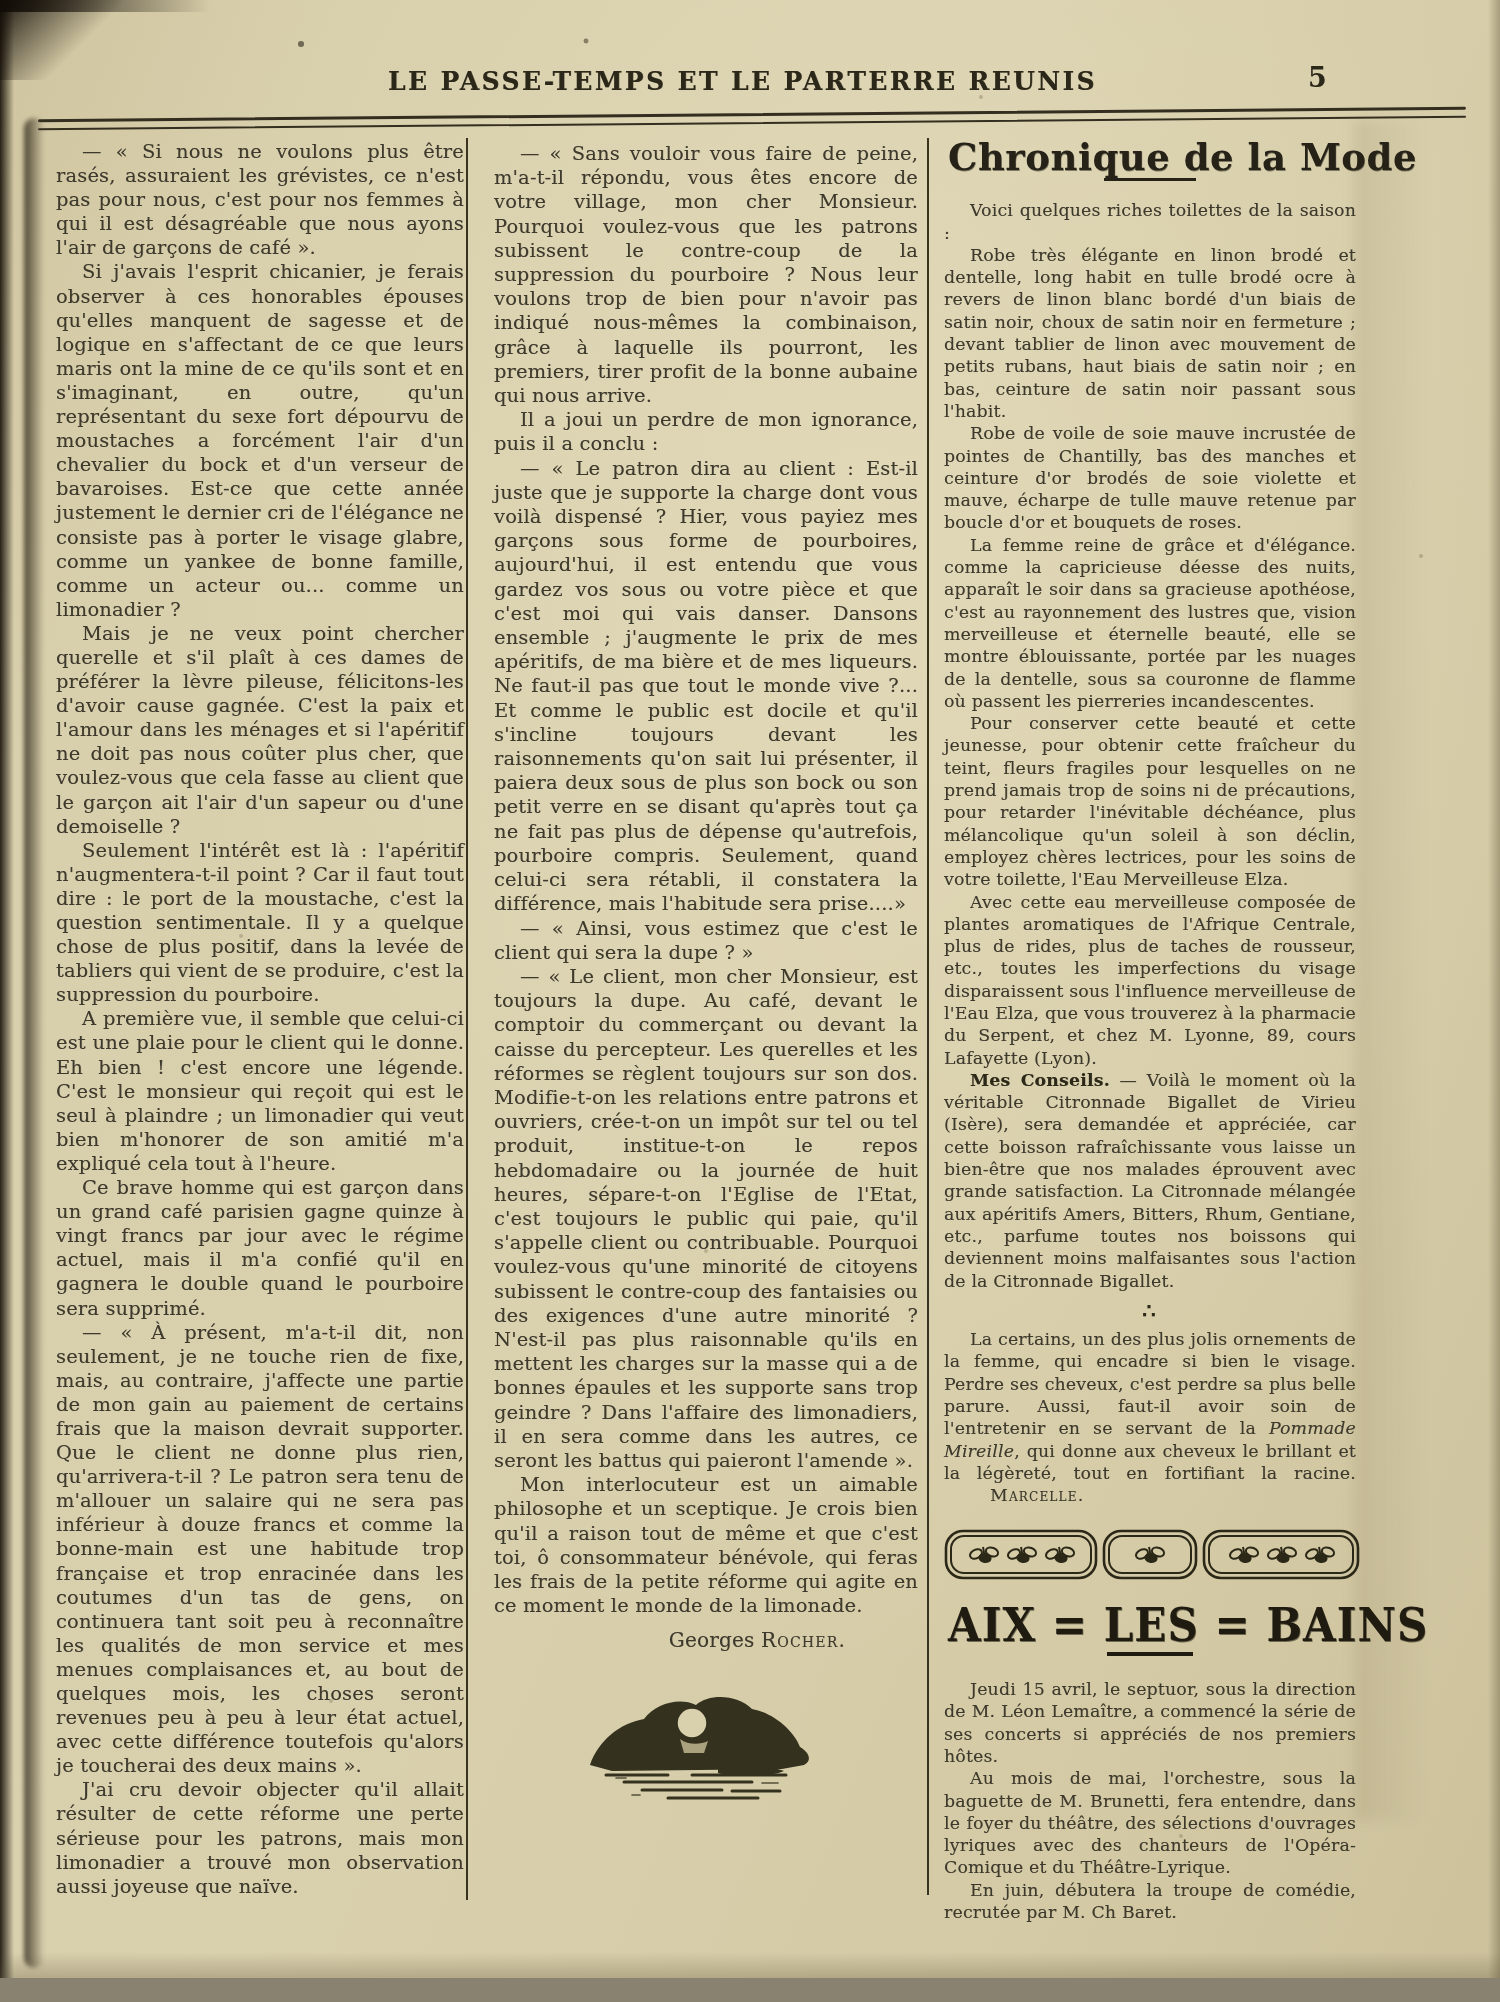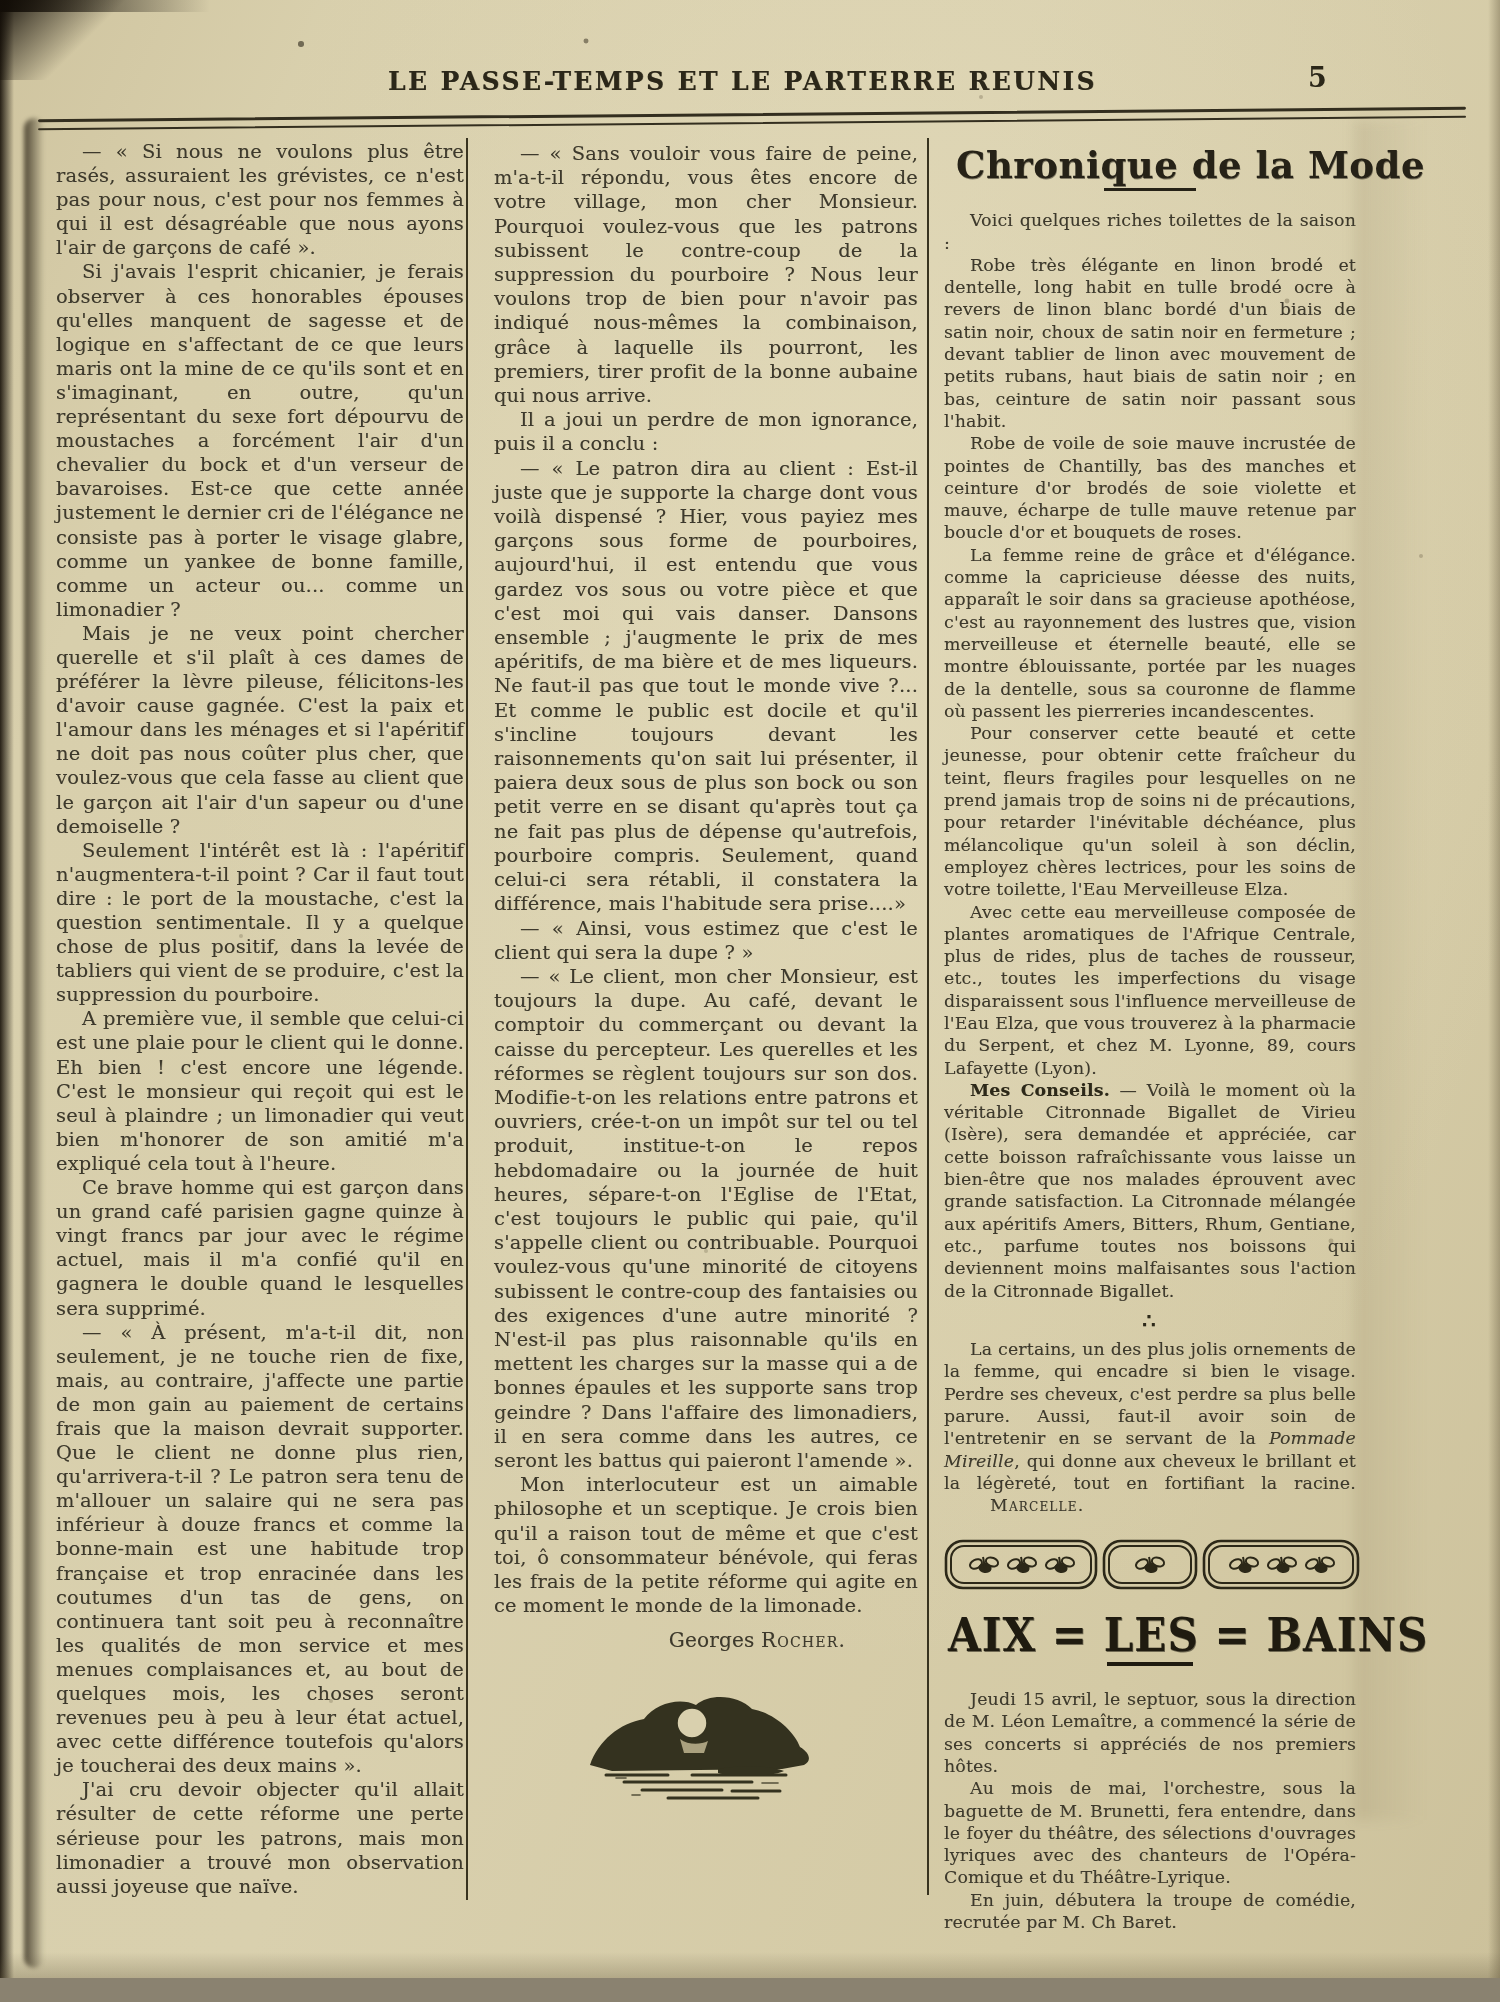--- a/index.html
+++ b/index.html
@@ -54,21 +54,21 @@
     text-shadow:.3px .3px .2px rgba(61,57,44,.35);}
   .col p{margin:0;text-indent:26px;}
   #col-left{left:56px;top:140px;width:408px;font-size:19.4px;line-height:24.1px;}
   #col-mid{left:494px;top:142px;width:424px;font-size:19.4px;line-height:24.2px;}
   #col-right{left:944px;top:142px;width:412px;font-size:17.3px;line-height:22.3px;}
 
   .sc{font-variant:small-caps;letter-spacing:1.2px;}
   .signature{text-align:right;padding-right:72px;margin-top:10px;font-size:20px;}
   .vignette{display:block;margin:30px 0 0 78px;}
 
-  .fashion-title{margin:12px;font-size:37px;font-weight:bold;text-align:center;
+  .fashion-title{margin:4px;font-size:37px;font-weight:bold;text-align:center;
     letter-spacing:.5px;color:#262217;text-indent:0;white-space:nowrap;
     text-shadow:.5px .5px 0 rgba(38,34,23,.5);}
   .title-rule{width:92px;height:3px;background:#262217;margin:10px auto 18px;}
   .conseils .lead{font-weight:bold;color:#2d2919;}
   .asterism{text-align:center;font-size:21px;font-weight:bold;color:#2d2919;
     margin:8px 0 6px;letter-spacing:2px;text-indent:0;}
   .sig-inline{margin-left:46px;}
 
   .divider-wrap{margin:20px 0 26px;text-align:center;text-indent:0;}
   .aix-title{margin:0;font-size:43px;font-weight:bold;text-align:center;color:#1f1b10;
@@ -100,21 +100,21 @@
 
   <div class="colrule" id="rule1"></div>
   <div class="colrule" id="rule2"></div>
 
   <div class="col" id="col-left">
     <p>— « Si nous ne voulons plus être rasés, assuraient les grévistes, ce n'est pas pour nous, c'est pour nos femmes à qui il est désagréable que nous ayons l'air de garçons de café ».</p>
     <p>Si j'avais l'esprit chicanier, je ferais observer à ces honorables épouses qu'elles manquent de sagesse et de logique en s'affectant de ce que leurs maris ont la mine de ce qu'ils sont et en s'imaginant, en outre, qu'un représentant du sexe fort dépourvu de moustaches a forcément l'air d'un chevalier du bock et d'un verseur de bavaroises. Est-ce que cette année justement le dernier cri de l'élégance ne consiste pas à porter le visage glabre, comme un yankee de bonne famille, comme un acteur ou... comme un limonadier ?</p>
     <p>Mais je ne veux point chercher querelle et s'il plaît à ces dames de préférer la lèvre pileuse, félicitons-les d'avoir cause gagnée. C'est la paix et l'amour dans les ménages et si l'apéritif ne doit pas nous coûter plus cher, que voulez-vous que cela fasse au client que le garçon ait l'air d'un sapeur ou d'une demoiselle ?</p>
     <p>Seulement l'intérêt est là : l'apéritif n'augmentera-t-il point ? Car il faut tout dire : le port de la moustache, c'est la question sentimentale. Il y a quelque chose de plus positif, dans la levée de tabliers qui vient de se produire, c'est la suppression du pourboire.</p>
     <p>A première vue, il semble que celui-ci est une plaie pour le client qui le donne. Eh bien ! c'est encore une légende. C'est le monsieur qui reçoit qui est le seul à plaindre ; un limonadier qui veut bien m'honorer de son amitié m'a expliqué cela tout à l'heure.</p>
-    <p>Ce brave homme qui est garçon dans un grand café parisien gagne quinze à vingt francs par jour avec le régime actuel, mais il m'a confié qu'il en gagnera le double quand le lesquelles sera supprimé.</p>
+    <p>Ce brave homme qui est garçon dans un grand café parisien gagne quinze à vingt francs par jour avec le régime actuel, mais il m'a confié qu'il en gagnera le double quand le pourboire sera supprimé.</p>
     <p>— « À présent, m'a-t-il dit, non seulement, je ne touche rien de fixe, mais, au contraire, j'affecte une partie de mon gain au paiement de certains frais que la maison devrait supporter. Que le client ne donne plus rien, qu'arrivera-t-il ? Le patron sera tenu de m'allouer un salaire qui ne sera pas inférieur à douze francs et comme la bonne-main est une habitude trop française et trop enracinée dans les coutumes d'un tas de gens, on continuera tant soit peu à reconnaître les qualités de mon service et mes menues complaisances et, au bout de quelques mois, les choses seront revenues peu à peu à leur état actuel, avec cette différence toutefois qu'alors je toucherai des deux mains ».</p>
     <p>J'ai cru devoir objecter qu'il allait résulter de cette réforme une perte sérieuse pour les patrons, mais mon limonadier a trouvé mon observation aussi joyeuse que naïve.</p>
   </div>
 
   <div class="col" id="col-mid">
     <p>— « Sans vouloir vous faire de peine, m'a-t-il répondu, vous êtes encore de votre village, mon cher Monsieur. Pourquoi voulez-vous que les patrons subissent le contre-coup de la suppression du pourboire ? Nous leur voulons trop de bien pour n'avoir pas indiqué nous-mêmes la combinaison, grâce à laquelle ils pourront, les premiers, tirer profit de la bonne aubaine qui nous arrive.</p>
     <p>Il a joui un perdre de mon ignorance, puis il a conclu :</p>
     <p>— « Le patron dira au client : Est-il juste que je supporte la charge dont vous voilà dispensé ? Hier, vous payiez mes garçons sous forme de pourboires, aujourd'hui, il est entendu que vous gardez vos sous ou votre pièce et que c'est moi qui vais danser. Dansons ensemble ; j'augmente le prix de mes apéritifs, de ma bière et de mes liqueurs. Ne faut-il pas que tout le monde vive ?... Et comme le public est docile et qu'il s'incline toujours devant les raisonnements qu'on sait lui présenter, il paiera deux sous de plus son bock ou son petit verre en se disant qu'après tout ça ne fait pas plus de dépense qu'autrefois, pourboire compris. Seulement, quand celui-ci sera rétabli, il constatera la différence, mais l'habitude sera prise....»</p>
     <p>— « Ainsi, vous estimez que c'est le client qui sera la dupe ? »</p>
     <p>— « Le client, mon cher Monsieur, est toujours la dupe. Au café, devant le comptoir du commerçant ou devant la caisse du percepteur. Les querelles et les réformes se règlent toujours sur son dos. Modifie-t-on les relations entre patrons et ouvriers, crée-t-on un impôt sur tel ou tel produit, institue-t-on le repos hebdomadaire ou la journée de huit heures, sépare-t-on l'Eglise de l'Etat, c'est toujours le public qui paie, qu'il s'appelle client ou contribuable. Pourquoi voulez-vous qu'une minorité de citoyens subissent le contre-coup des fantaisies ou des exigences d'une autre minorité ? N'est-il pas plus raisonnable qu'ils en mettent les charges sur la masse qui a de bonnes épaules et les supporte sans trop geindre ? Dans l'affaire des limonadiers, il en sera comme dans les autres, ce seront les battus qui paieront l'amende ».</p>

